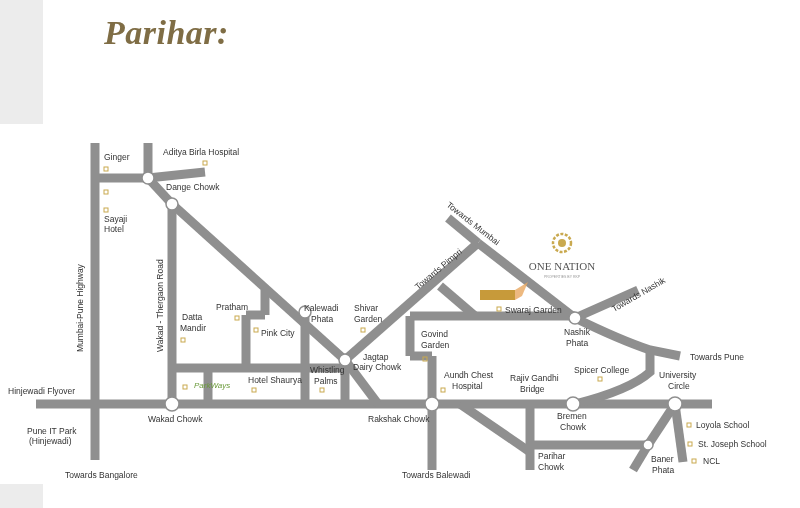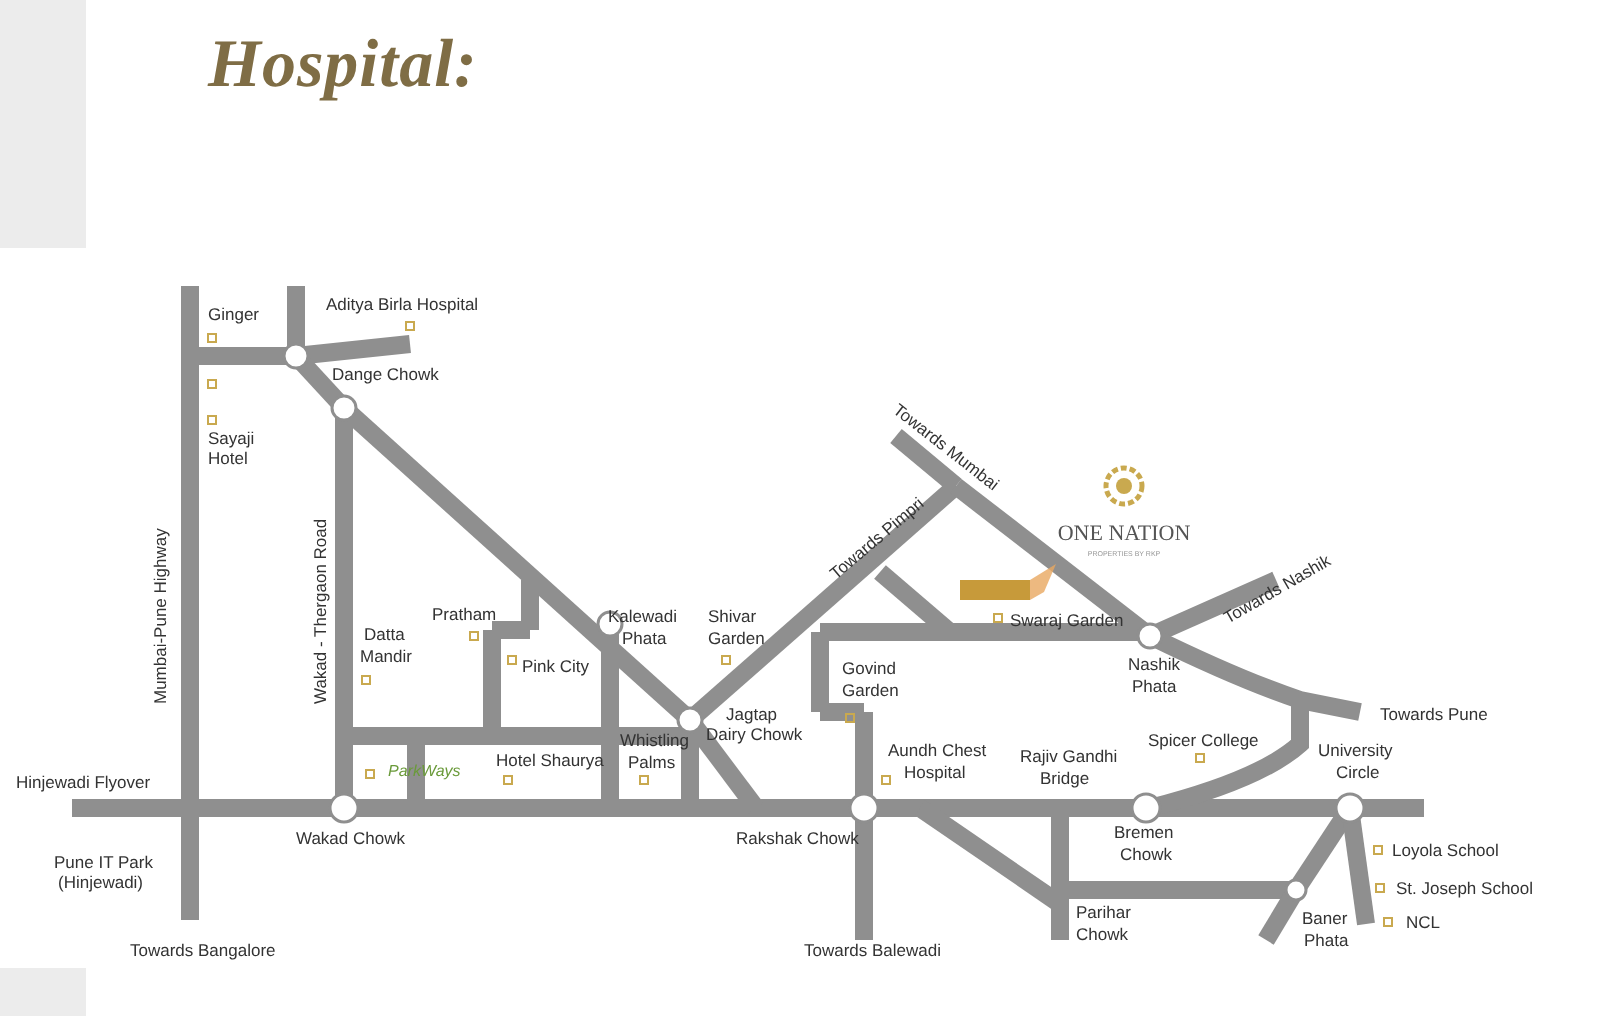--- a/index.html
+++ b/index.html
@@ -9,21 +9,21 @@
   svg.map { position:absolute; left:0; top:0; }
   .lbl { font-family:"Liberation Sans", sans-serif; font-size:8.5px; fill:#333333; }
   .poi { fill:none; stroke:#c9a94f; stroke-width:1; }
 </style>
 </head>
 <body>
 
 <div class="side-panel" style="top:0;height:124px;"></div>
 <div class="side-panel" style="top:484px;height:24px;"></div>
 
-<div class="title">Hospital:</div>
+<div class="title">Parihar:</div>
 
 <svg class="map" width="800" height="508" viewBox="0 0 800 508">
   <g stroke="#8f8f8f" stroke-width="9" fill="none" stroke-linejoin="miter">
 
     <line x1="36" y1="404" x2="712" y2="404"></line>
 
     <line x1="95" y1="143" x2="95" y2="460"></line>
 
     <line x1="95" y1="178" x2="148" y2="178"></line>
     <line x1="148" y1="143" x2="148" y2="178"></line>

